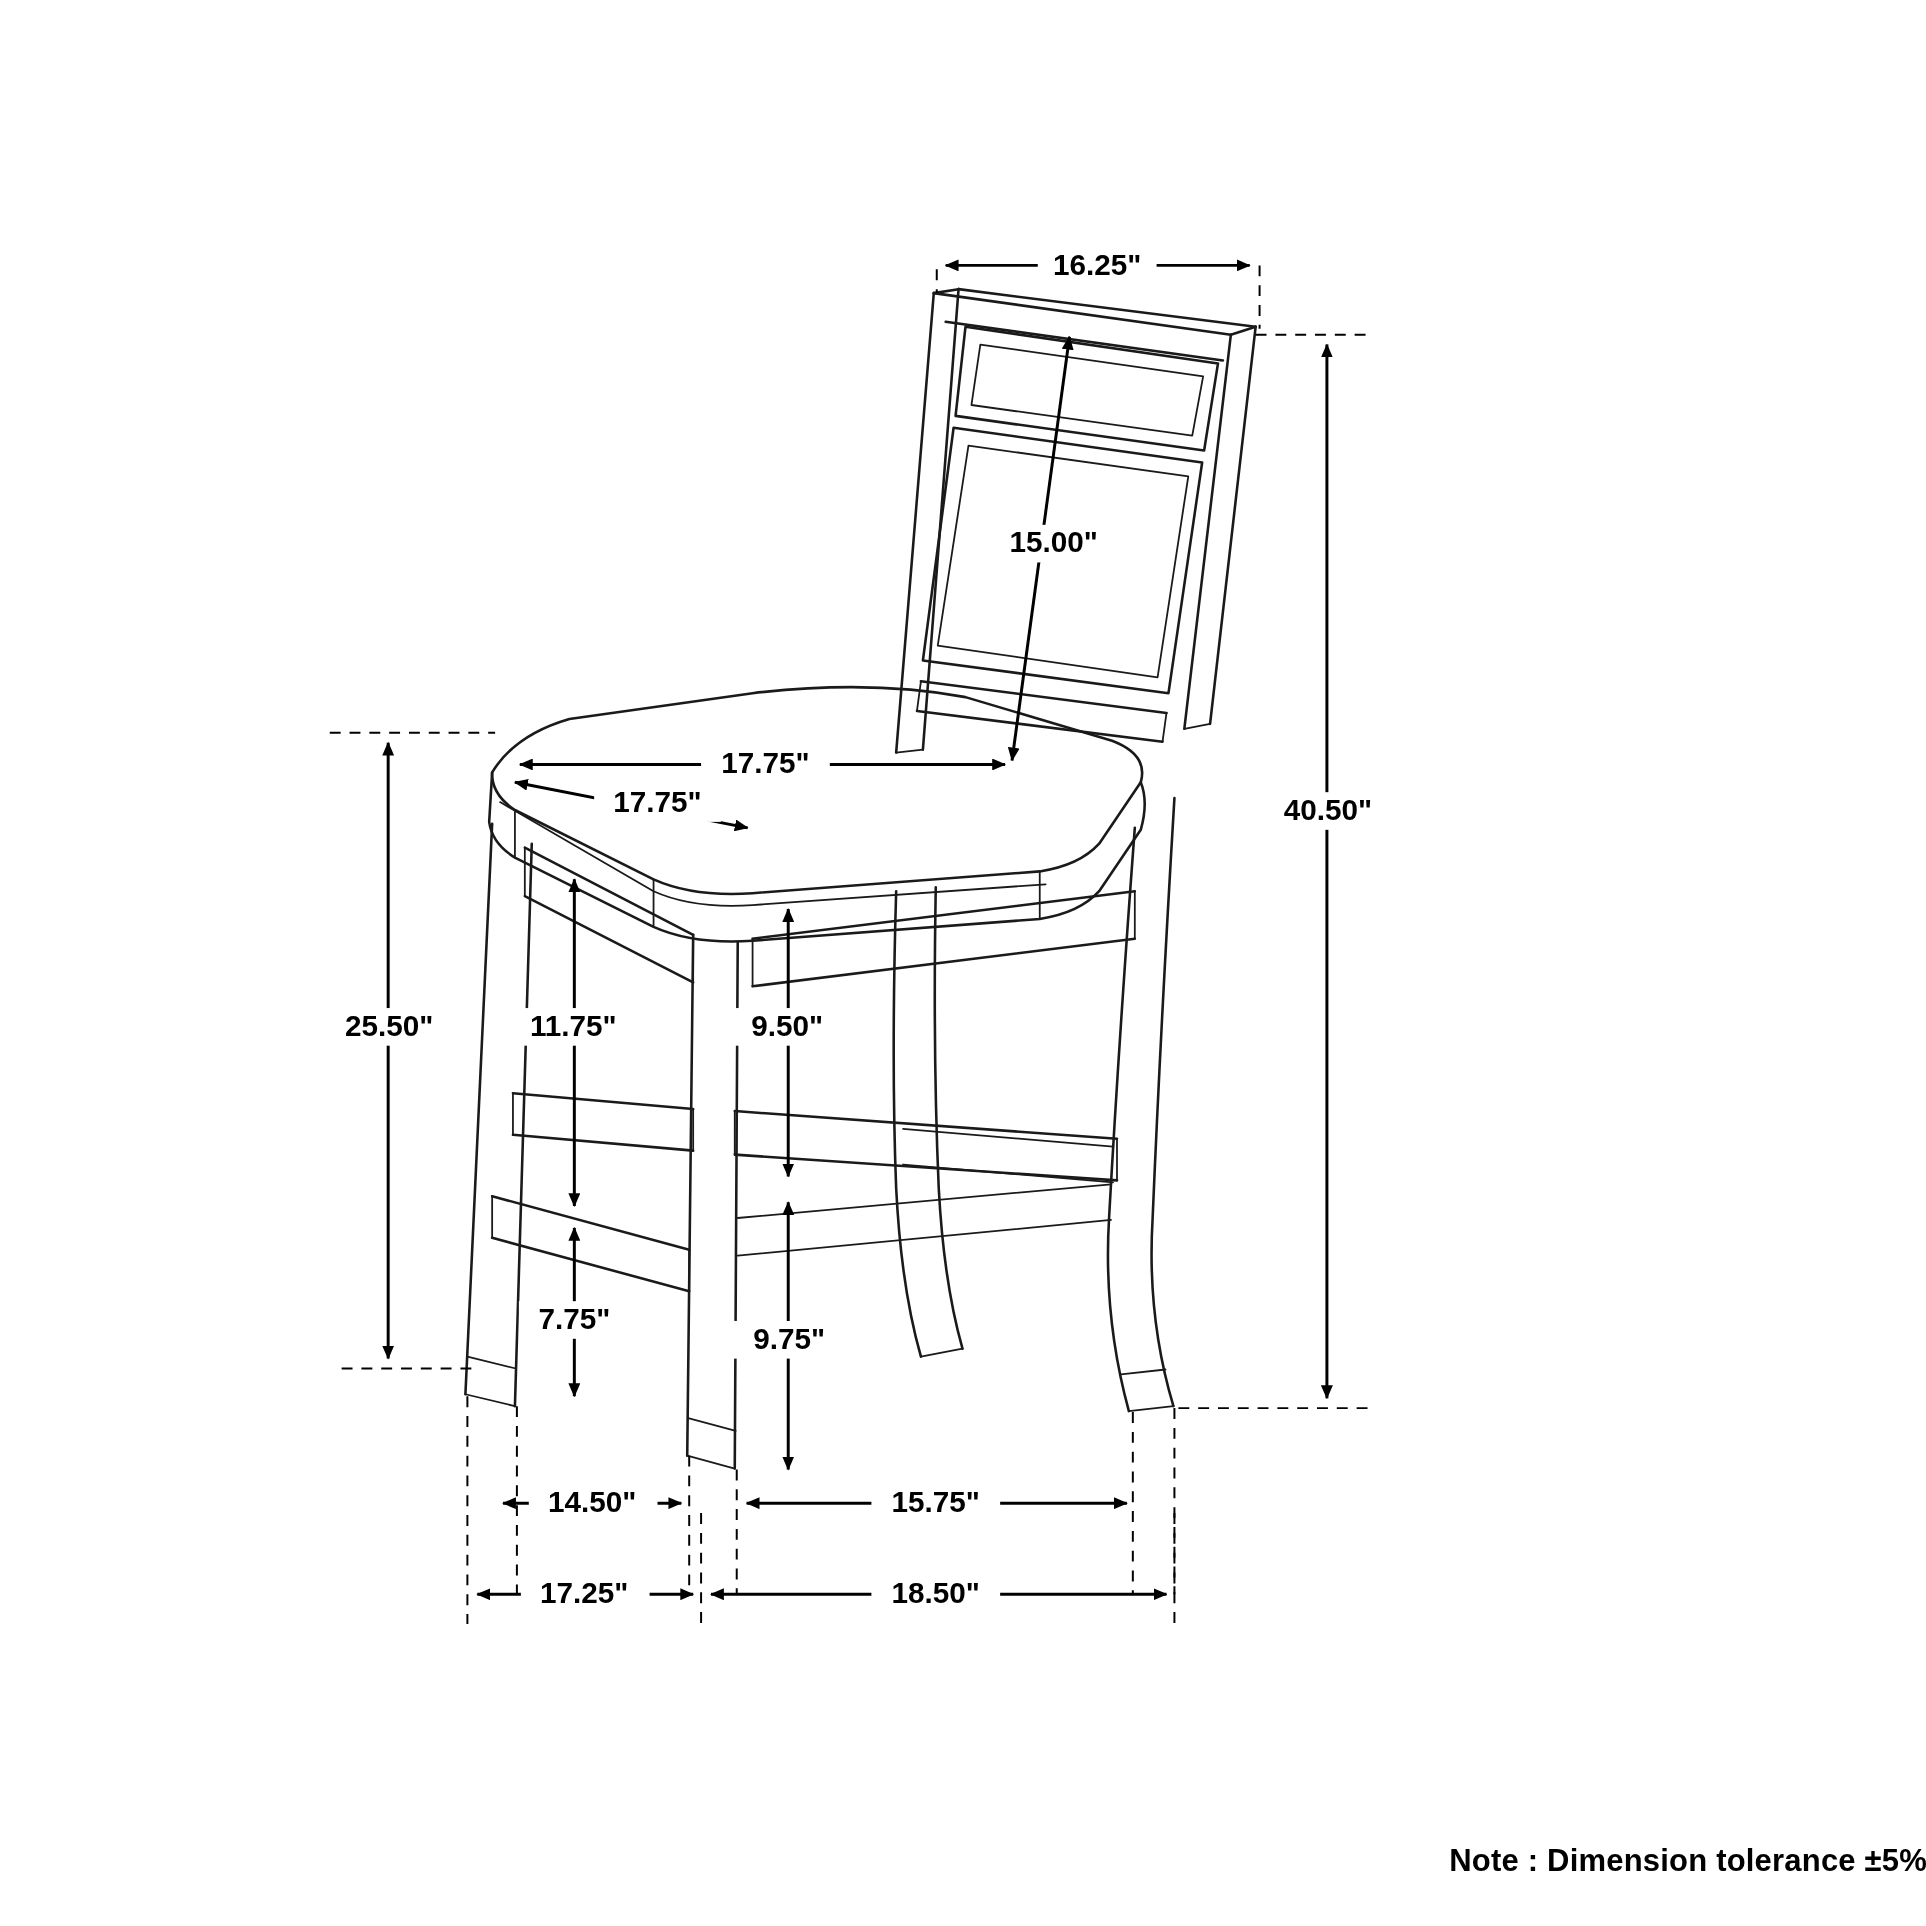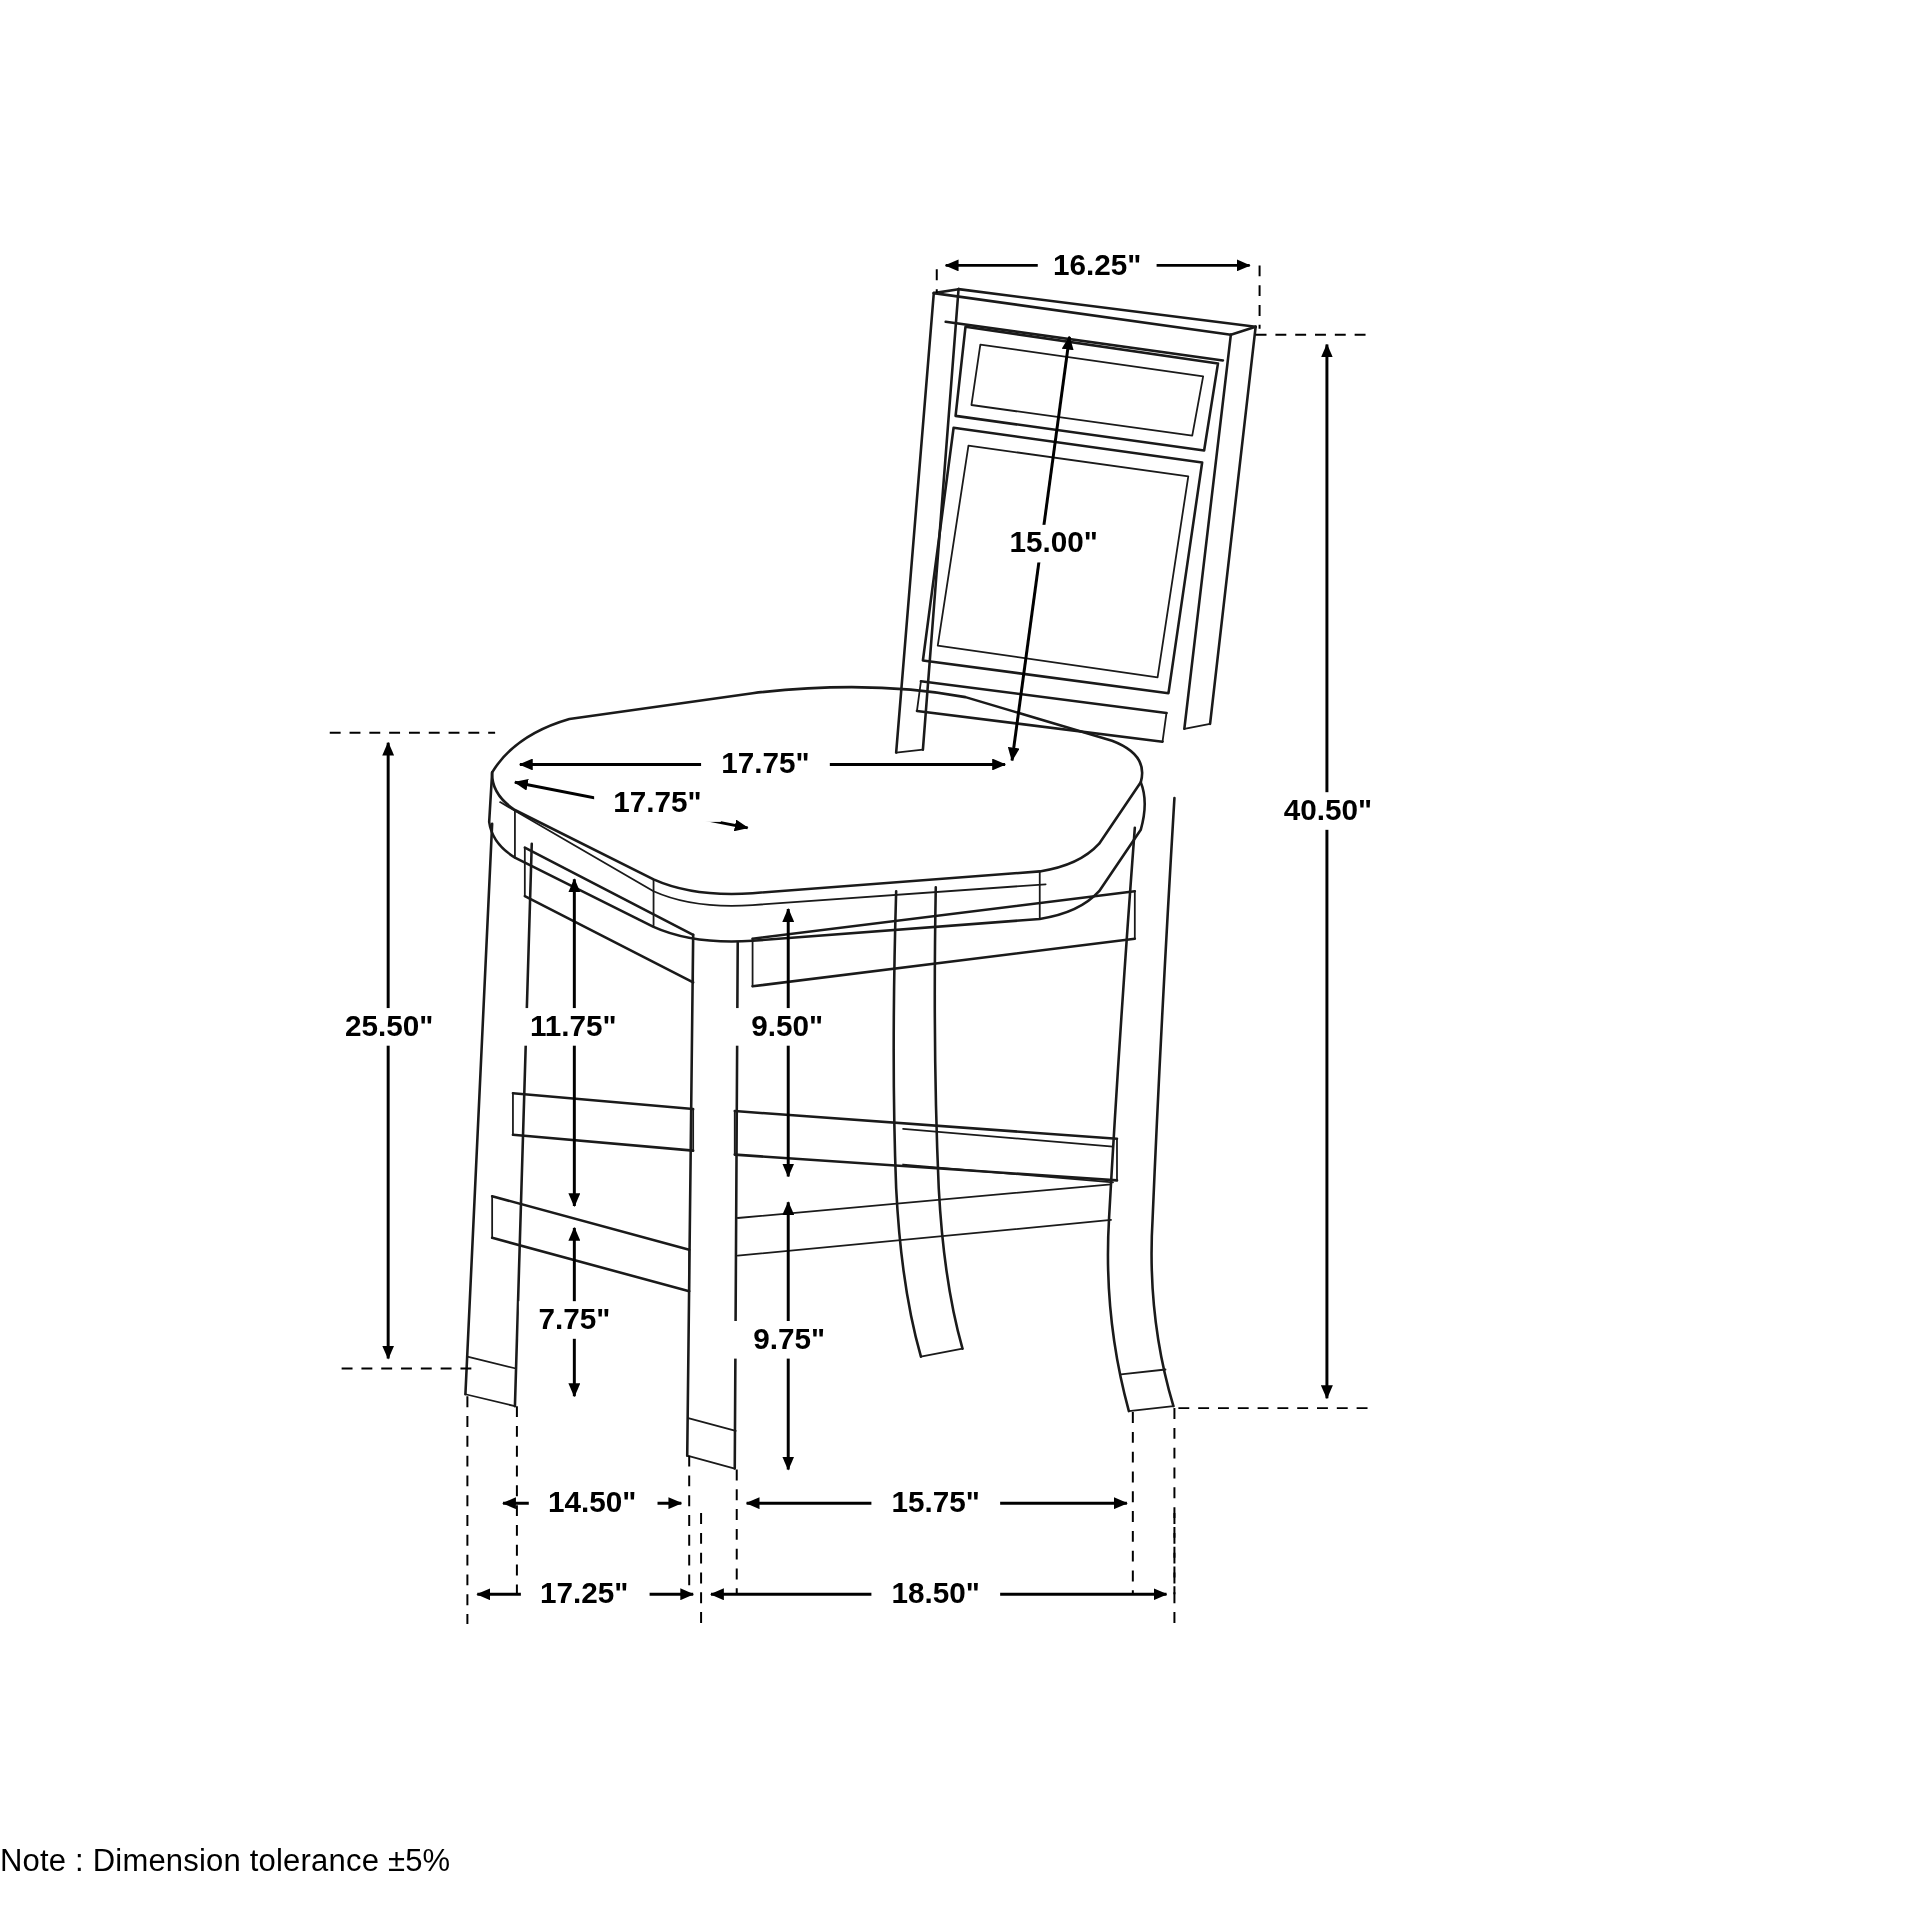--- a/index.html
+++ b/index.html
@@ -33,24 +33,24 @@
     font-weight: bold;
     fill: #000000;
     text-anchor: middle;
     dominant-baseline: middle;
   }
   .note {
     position: absolute;
     left: 0;
     top: 1843px;
     width: 1927px;
-    text-align: left;
+    text-align: right;
     font-family: "Liberation Sans", sans-serif;
     font-size: 31px;
-    font-weight: normal;
+    font-weight: bold;
     color: #000000;
     letter-spacing: 0.2px;
   }
   .chairline {
     fill: none;
     stroke: #1a1a1a;
     stroke-width: 2.6;
     stroke-linejoin: round;
     stroke-linecap: round;
   }

